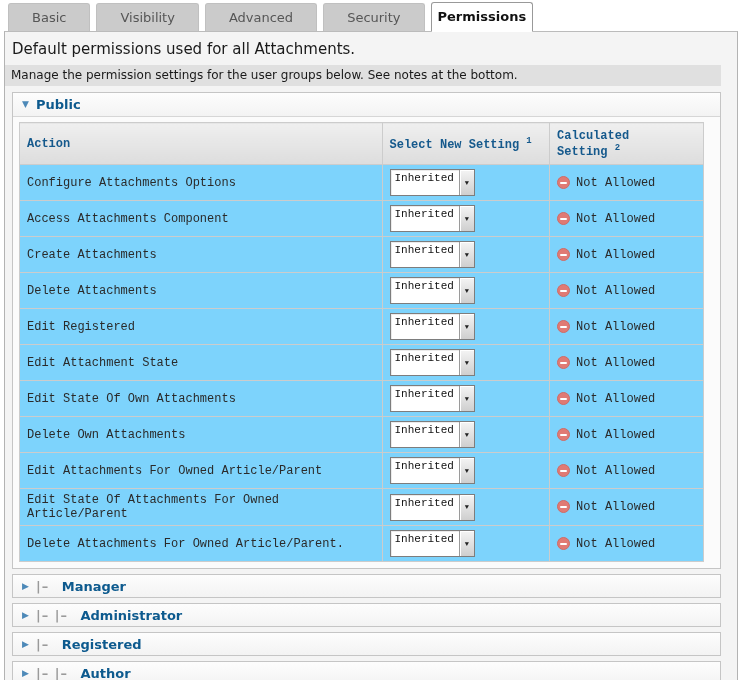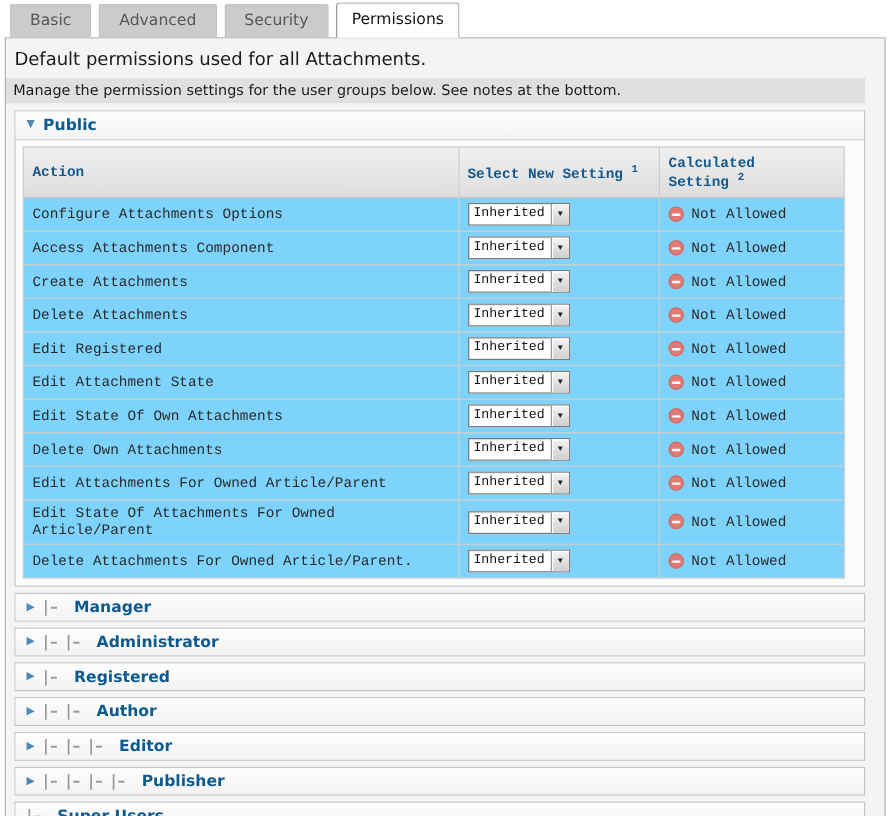--- a/index.html
+++ b/index.html
@@ -13,28 +13,28 @@
 
   
   .tabbar {
     display:flex; align-items:flex-end; gap:6px;
     padding:3px 0 0 8px; height:31px;
     position:relative; z-index:2;
   }
   .tab {
     background:#cbcbcb; color:#565656;
     font-size:13px; line-height:16px;
-    padding:6px 16px 5px; border-radius:3px 3px 0 0;
+    padding:6px 23px 5px; border-radius:3px 3px 0 0;
     border:1px solid #c0c0c0; border-bottom:none;
     cursor:pointer; white-space:nowrap;
   }
   .tab.active {
-    background:#ffffff; color:#111111; font-weight:normal;
+    background:#ffffff; color:#111111; font-weight:bold;
     border:1px solid #999999; border-bottom:1px solid #ffffff;
-    margin-bottom:-1px; padding:6px 12px;
+    margin-bottom:-1px; padding:6px 6px;
   }
 
   
   .pane {
     margin:0 4px; height:649px; overflow:hidden;
     background:#f4f4f4;
     border-left:1px solid #b3b3b3; border-right:1px solid #b3b3b3;
     border-top:1px solid #bbbbbb;
     padding:5px 16px 0 0;
   }
@@ -85,21 +85,21 @@
     background:#7dd3fc; font-size:12px; color:#2a2a2a;
     padding:4px 6px 4px 7px; height:28px; vertical-align:middle;
   }
   col.c-action { width:53%; }
   col.c-select { width:24.5%; }
   col.c-calc   { width:22.5%; }
 
   
   .sel {
     display:inline-flex; align-items:stretch;
-    height:19px; min-width:77px;
+    height:27px; min-width:77px;
     border:1px solid #7d7d7d; background:#ffffff;
     box-shadow: inset 1px 1px 0 rgba(0,0,0,0.08);
     cursor:pointer;
   }
   .sel .txt { font-size:11px; line-height:17px; padding:0 5px 0 4px; flex:1; color:#111; }
   .sel .sbtn {
     width:15px; display:flex; align-items:center; justify-content:center;
     background:linear-gradient(#f4f4f4,#cfcfcf);
     border-left:1px solid #9a9a9a;
     box-shadow: inset 1px 1px 0 #ffffff;
@@ -116,20 +116,21 @@
     content:""; position:absolute; left:2px; top:5px;
     width:7px; height:2px; background:#ffffff; border-radius:1px;
   }
   .calc-text { color:#2a2a2a; }
 </style>
 </head>
 <body>
 
 <div class="tabbar">
   <div class="tab">Basic</div>
+  <div class="tab">Visibility</div>
   <div class="tab">Advanced</div>
   <div class="tab">Security</div>
   <div class="tab active">Permissions</div>
 </div>
 
 <div class="pane">
 
   <div class="heading">Default permissions used for all Attachments.</div>
 
   <div class="notice">Manage the permission settings for the user groups below. See notes at the bottom.</div>

